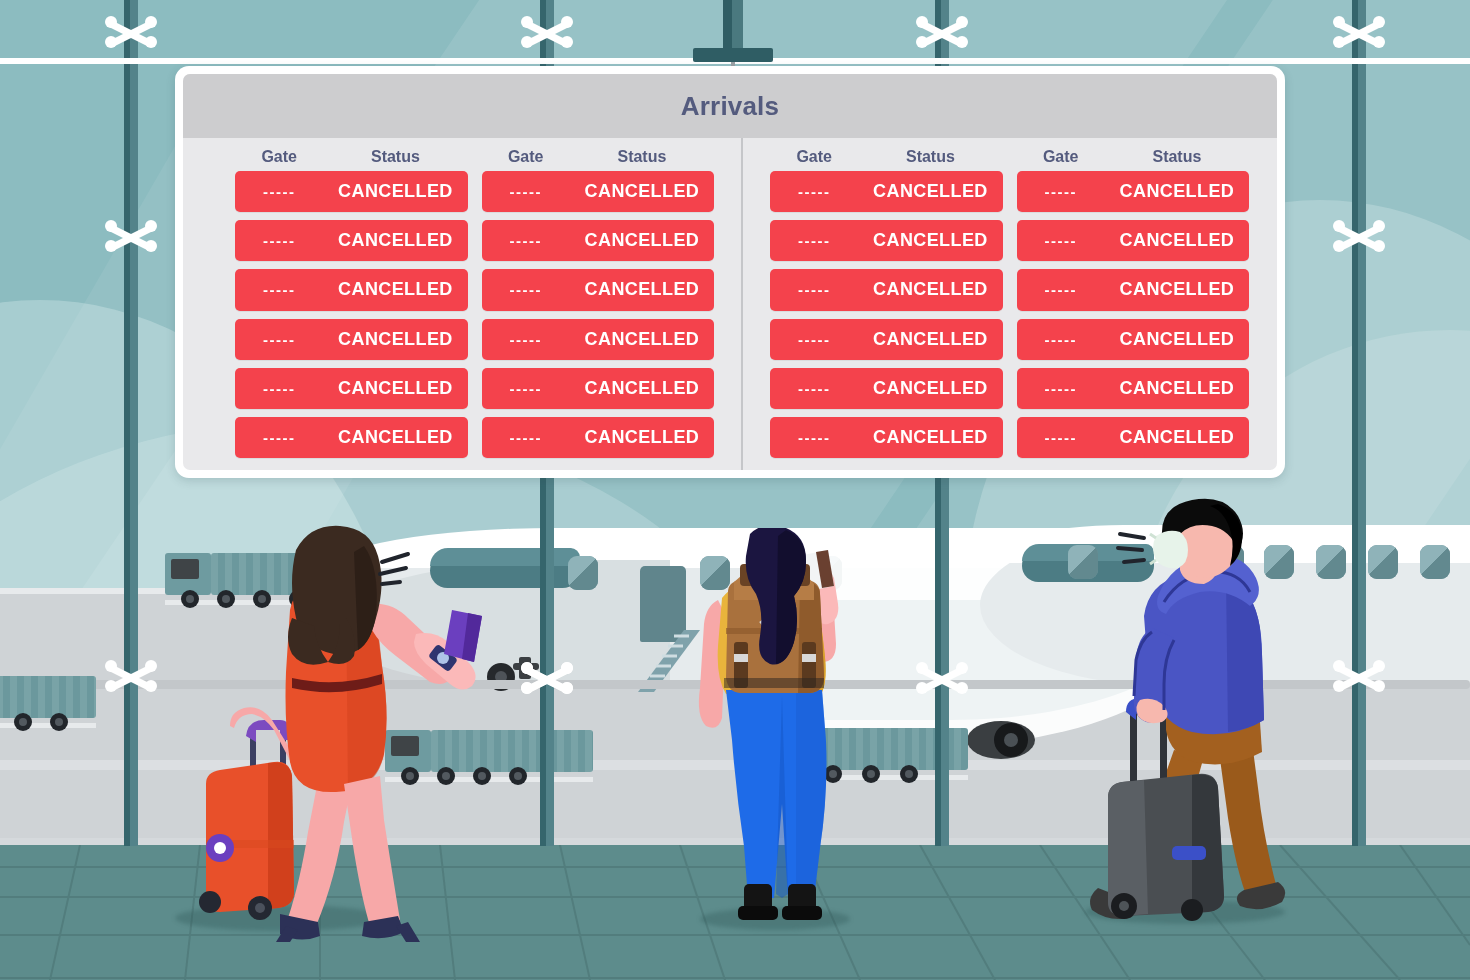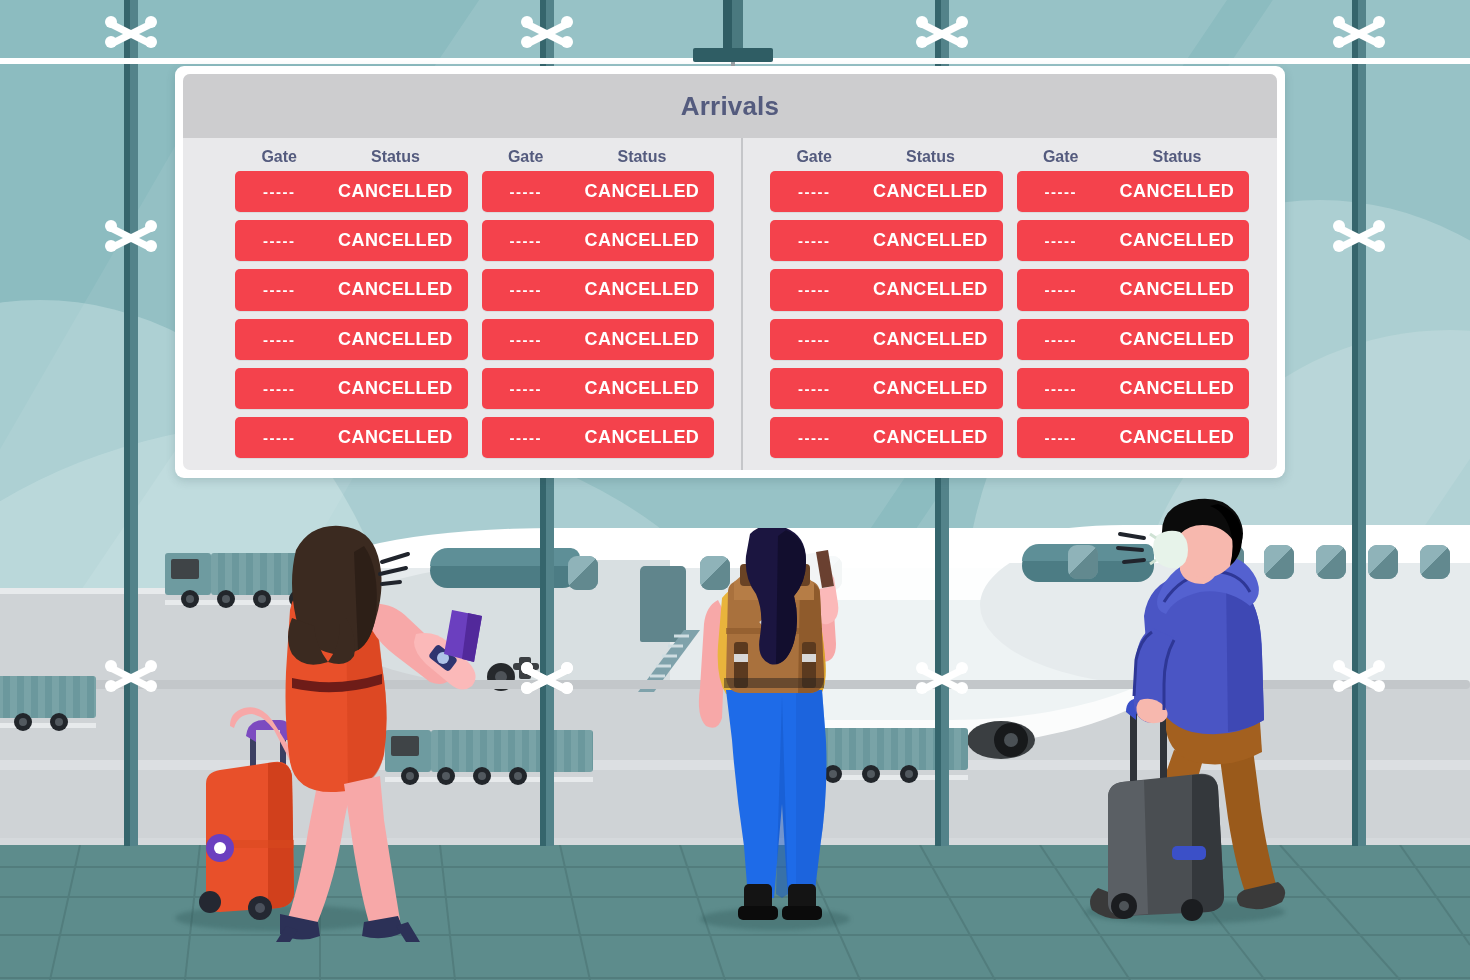--- a/index.html
+++ b/index.html
@@ -217,21 +217,21 @@
     background:#d5d9dc;
   }
   .shadow {
     position:absolute; border-radius:50%;
     background:rgba(40,80,80,0.30); filter:blur(2px);
   }
 
   
   #board {
     position:absolute; left:175px; top:66px; width:1110px; height:412px;
-    background:#ffffff; border-radius:9px;
+    background:#ffffff; border-radius:14px;
     box-shadow:0 3px 10px rgba(40,70,80,0.18);
     padding:8px;
   }
   #board-inner {
     position:relative; width:100%; height:100%;
     background:#e9e9eb; border-radius:7px; overflow:hidden;
     display:flex; flex-direction:column;
   }
   #board-titlebar {
     height:64px; background:#cdcdcf; display:flex; flex:0 0 64px;

